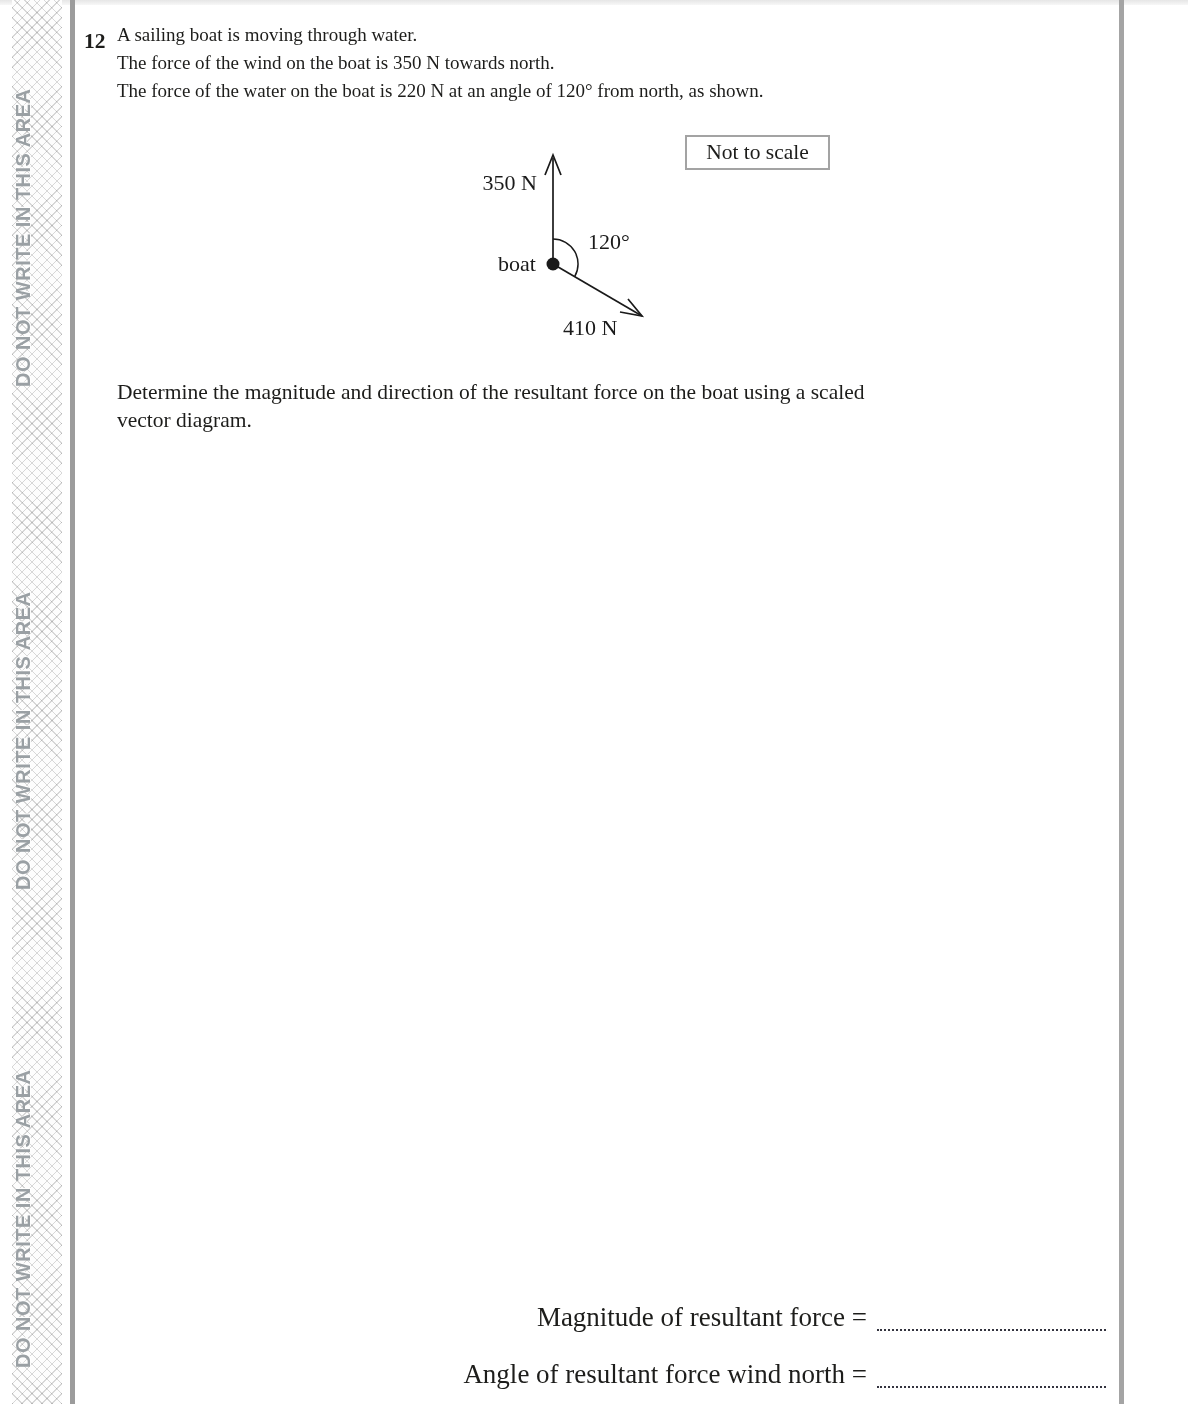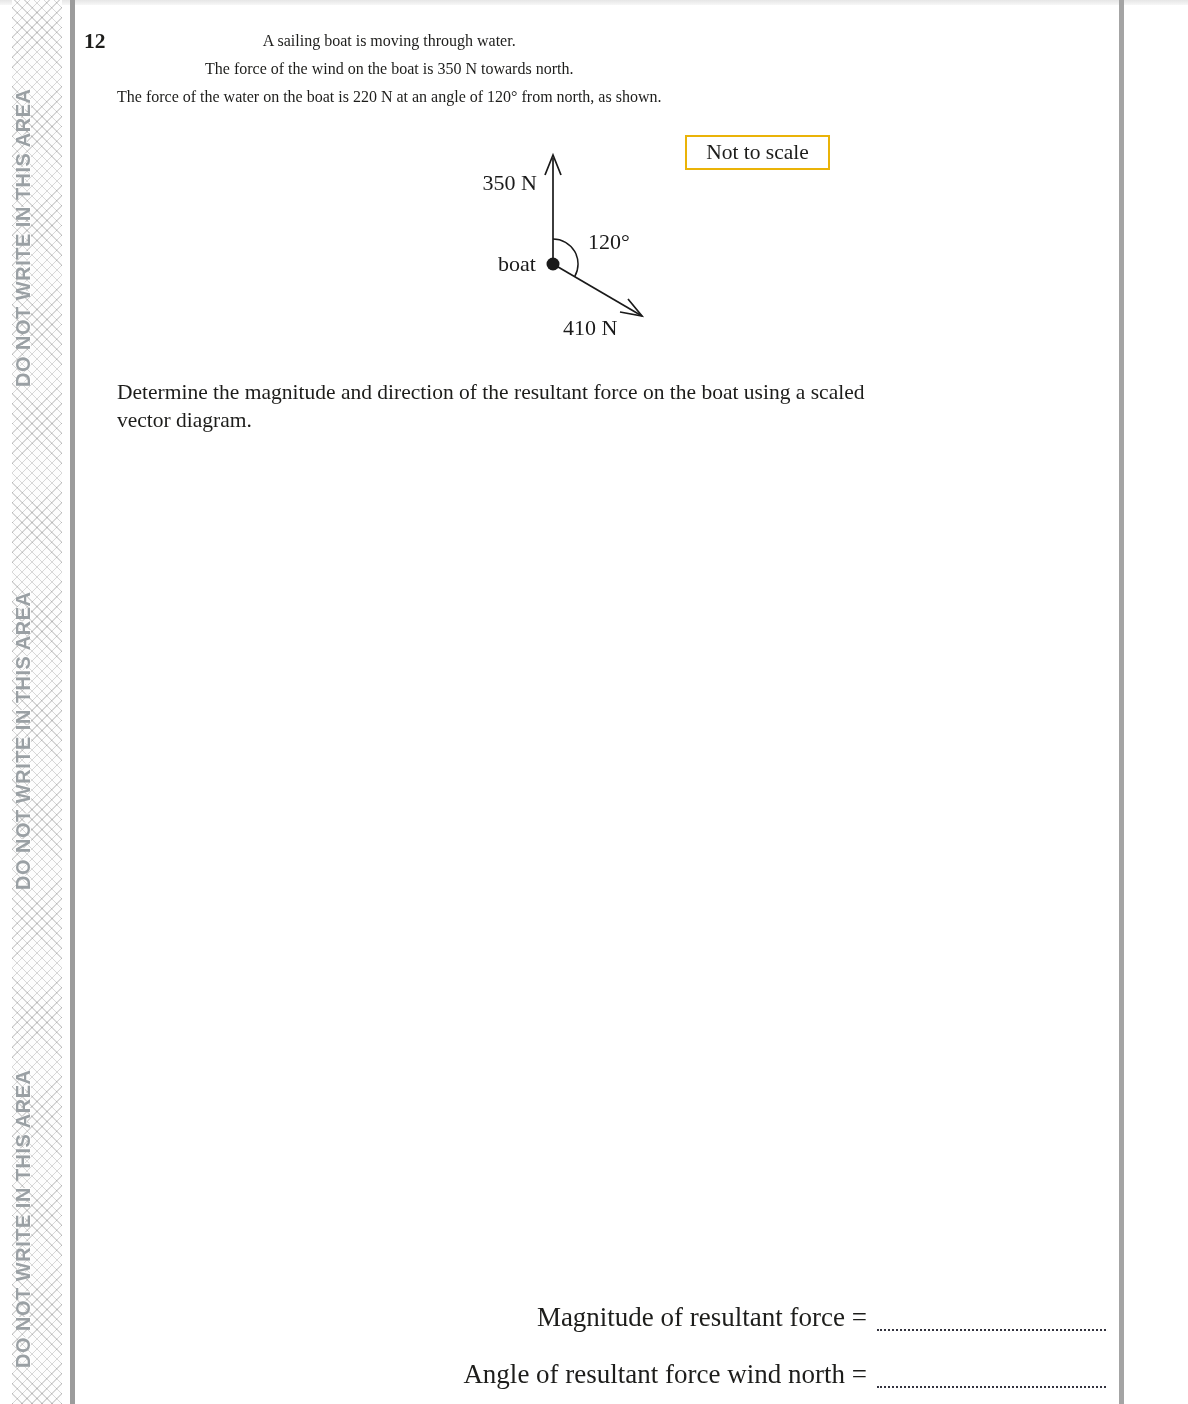--- a/index.html
+++ b/index.html
@@ -48,36 +48,36 @@
   .vbar { position:absolute; top:0; height:1404px; }
   .vbar-left  { left:70px;   width:5px; background:#9c9c9c; }
   .vbar-right { left:1119px; width:5px; background:#a4a4a4; }
 
   
   .qnum {
     position:absolute; left:84px; top:27px;
     font-weight:700; font-size:21.5px; line-height:28px;
   }
   .qblock {
-    position:absolute; left:117px; top:27px;
-    font-size:16px; line-height:28px; white-space:nowrap;text-align:center;
+    position:absolute; left:117px; top:21px;
+    font-size:19px; line-height:28px; white-space:nowrap;
   }
   .task-block {
     position:absolute; left:117px; top:378px;
     font-size:21.5px; line-height:28px; white-space:nowrap;
   }
 
   
   .diagram-svg { position:absolute; left:440px; top:118px; }
   .diagram-svg text { font-family:"Liberation Serif", serif; font-size:22px; fill:#1a1a1a; }
 
   .nts-box {
     position:absolute; left:685px; top:135px;
     width:141px; height:31px;
-    border:2px solid #eab308;
+    border:2px solid #a3a3a3;
     display:flex; align-items:center; justify-content:center;
     font-size:21.5px;
   }
 
   
   .ans-label {
     position:absolute; left:0; width:867px;
     text-align:right; font-size:27px; line-height:24px;
     white-space:nowrap;
   }

